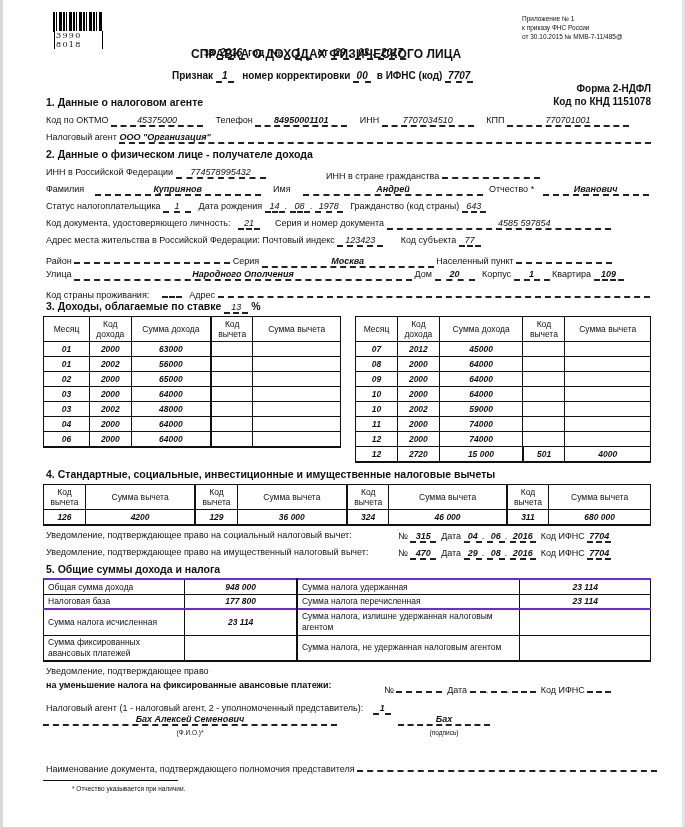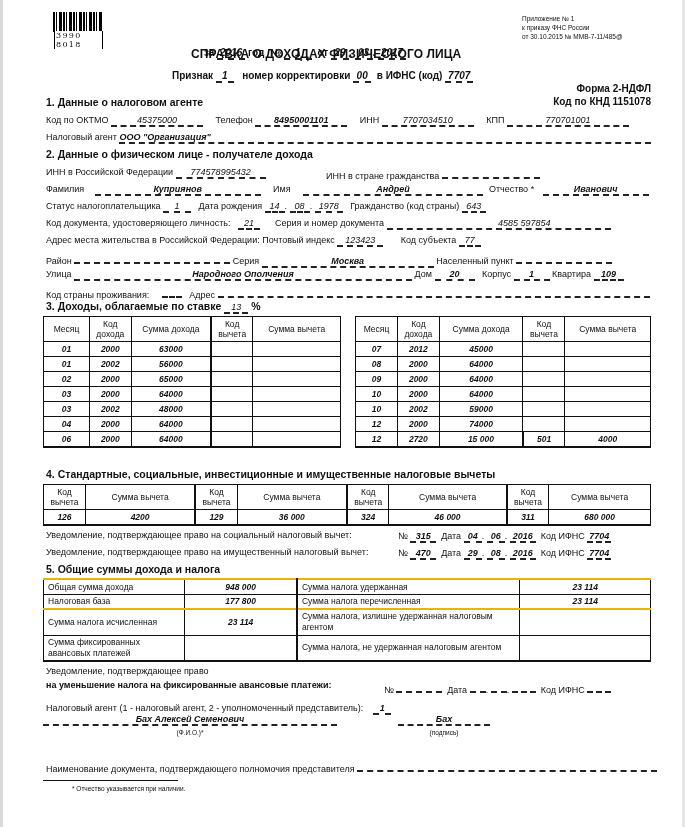--- a/index.html
+++ b/index.html
@@ -11,21 +11,21 @@
   .v { font-style: italic; font-weight: bold; }
   .dash { border-bottom: 2px dashed #222; display: inline-block; text-align: center; height: 13px; line-height: 12px; }
   .h-sec { font-weight: bold; font-size: 10.5px; }
   .title { font-size: 12px; font-weight: bold; letter-spacing: 0.1px; }
   .hdr { font-size: 10px; font-weight: bold; }
   .small { font-size: 6.5px; line-height: 9px; }
   table { border-collapse: collapse; position: absolute; }
   td, th { border: 1px solid #111; font-size: 8.5px; text-align: center; padding: 0 2px; font-weight: normal; }
   th { line-height: 10px; }
   .thick-r { border-right: 2px solid #111; }
-  .thick-t { border-top: 2px solid #eab308; }
+  .thick-t { border-top: 2px solid #6d28d9; }
   .thick-b { border-bottom: 2px solid #111; }
   .td-left { text-align: left; padding-left: 4px; }
   .barcode { position: absolute; left: 53px; top: 12px; width: 50px; height: 32px; }
   .barcode .bars { position: absolute; left: 0; top: 0; width: 50px; height: 20px;
     background: repeating-linear-gradient(90deg, #000 0 2px, #fff 2px 3px, #000 3px 4px, #fff 4px 6px, #000 6px 9px, #fff 9px 10px); }
   .barcode .num { position: absolute; left: 1px; top: 19px; font-family: "DejaVu Serif", serif; font-size: 8px; letter-spacing: 1.3px; background: #fff; border-left: 1px solid #000; border-right: 1px solid #000; padding: 0 1px; line-height: 9px; }
   .underline-solid { position: absolute; border-top: 1px solid #111; }
 </style>
 </head>
 <body>
@@ -270,20 +270,27 @@
         <td class="v">10</td>
         <td class="v">2000</td>
         <td class="v">64000</td>
         <td class="v"></td>
         <td class="v"></td>
       </tr>
     <tr style="height:15px;">
         <td class="v">10</td>
         <td class="v">2002</td>
         <td class="v">59000</td>
+        <td class="v"></td>
+        <td class="v"></td>
+      </tr>
+    <tr style="height:15px;">
+        <td class="v">11</td>
+        <td class="v">2000</td>
+        <td class="v">74000</td>
         <td class="v"></td>
         <td class="v"></td>
       </tr>
     <tr style="height:15px;">
         <td class="v">12</td>
         <td class="v">2000</td>
         <td class="v">74000</td>
         <td class="v"></td>
         <td class="v"></td>
       </tr>

